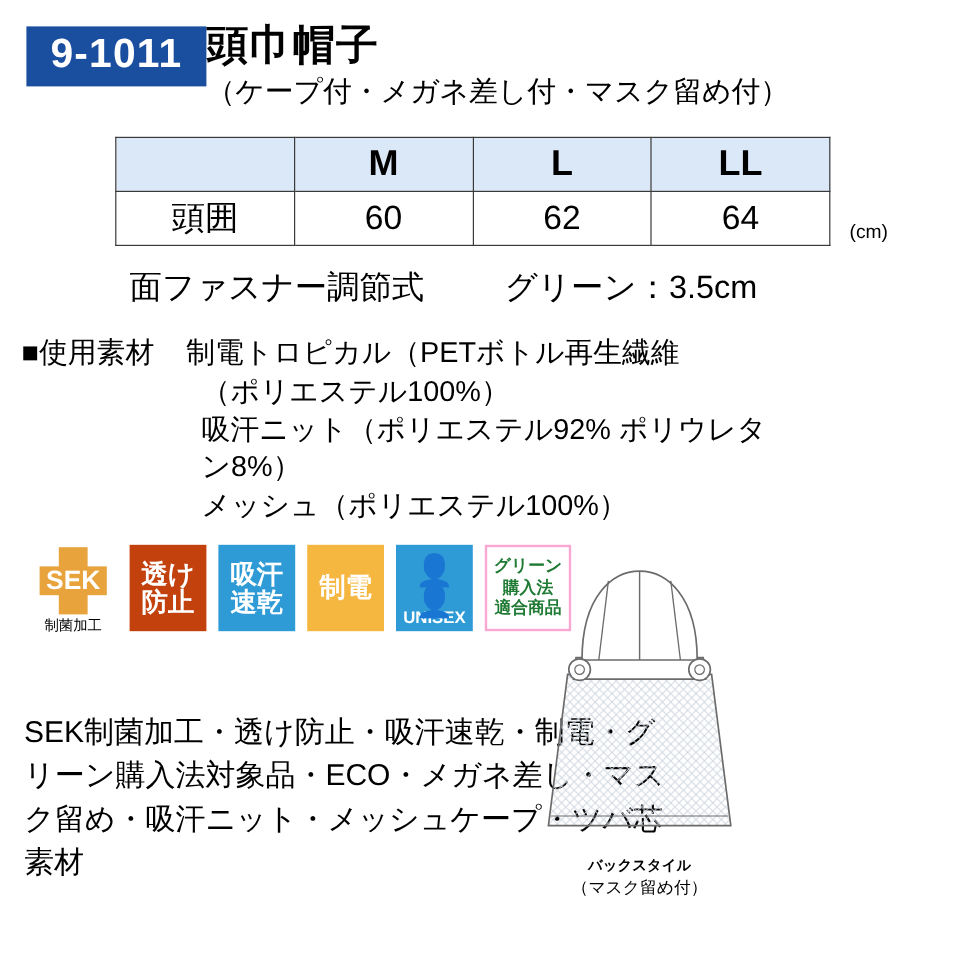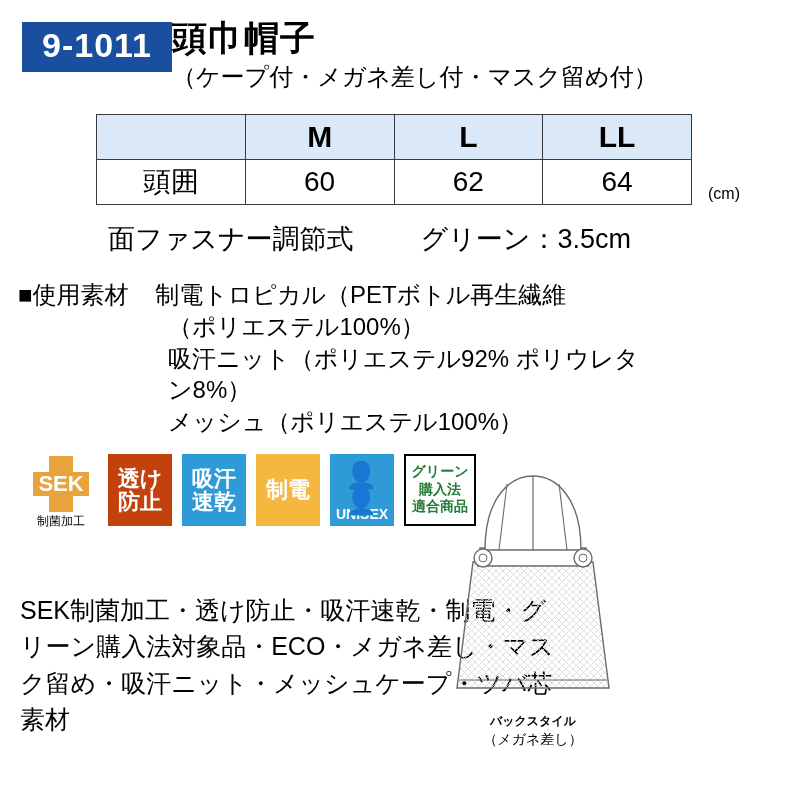--- a/index.html
+++ b/index.html
@@ -212,21 +212,21 @@
   }
   .unisex-label {
     font-size: 14px;
     letter-spacing: 0px;
   }
   .badge-text-lg {
     font-size: 22px;
   }
   .badge-green {
     background: #ffffff;
-    border: 2px solid #000000;
+    border: 2px solid #f9a8d4;
     color: #1f7a33;
     width: 72px;
     height: 72px;
     justify-content: center;
     font-size: 14px;
     line-height: 1.25;
     font-weight: bold;
   }
 
   
@@ -372,16 +372,16 @@
       <line x1="126" y1="18" x2="134" y2="84" stroke="#6b6b6b" stroke-width="1.1"></line>
 
       <circle cx="50" cy="92" r="9" fill="#ffffff" stroke="#6b6b6b" stroke-width="1.4"></circle>
       <circle cx="50" cy="92" r="4" fill="none" stroke="#6b6b6b" stroke-width="1"></circle>
       <circle cx="150" cy="92" r="9" fill="#ffffff" stroke="#6b6b6b" stroke-width="1.4"></circle>
       <circle cx="150" cy="92" r="4" fill="none" stroke="#6b6b6b" stroke-width="1"></circle>
 
       <line x1="26" y1="214" x2="174" y2="214" stroke="#6b6b6b" stroke-width="1"></line>
     </svg>
     <div class="illus-caption">バックスタイル</div>
-    <div class="illus-subcaption">（メガネ差し）</div>
+    <div class="illus-subcaption">（マスク留め付）</div>
   </div>
 
 </div>
 
 </body></html>

